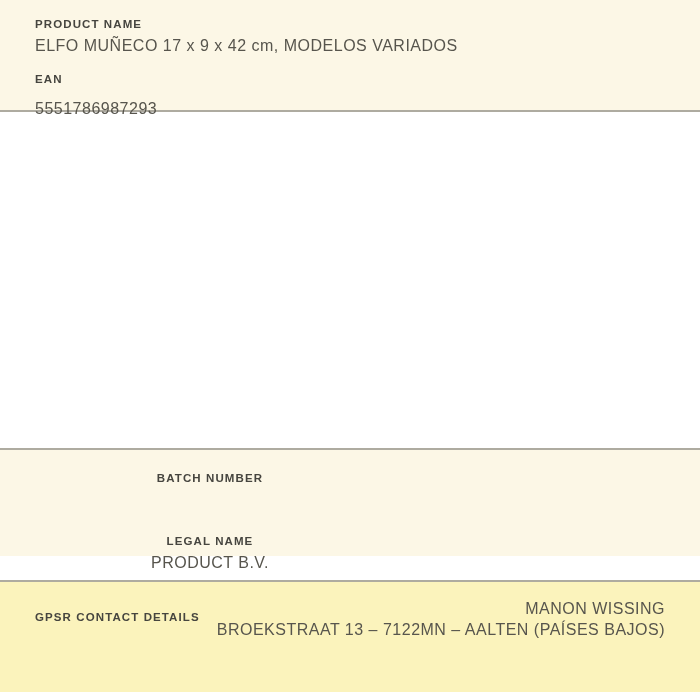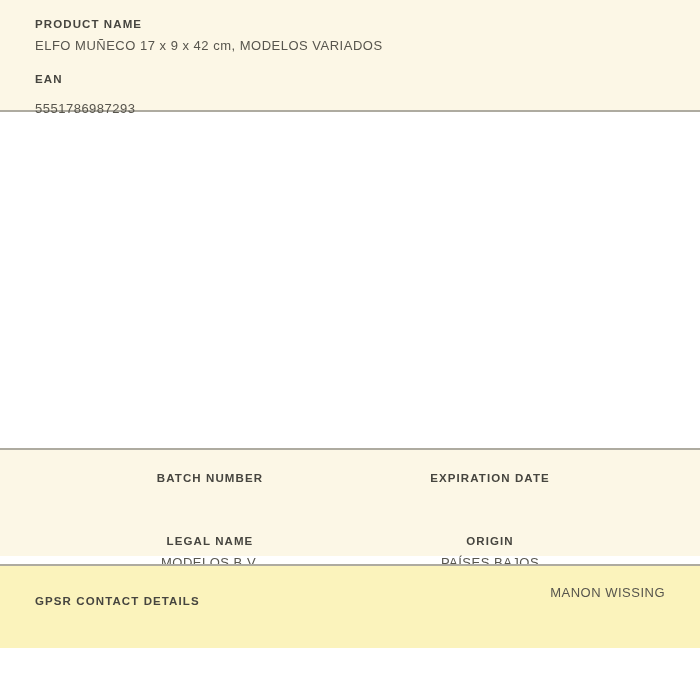--- a/index.html
+++ b/index.html
@@ -38,37 +38,37 @@
   }
 
   .section-details {
     top: 448px;
     height: 108px;
     background: var(--cream);
     border-top: 2px solid var(--divider);
   }
 
   .section-contact {
-    top: 564px;
-    height: 84px;
+    top: 580px;
+    height: 112px;
     background: var(--yellow);
     border-top: 2px solid var(--divider);
     padding-left: 18px;
   }
 
   .field-label {
     font-size: 11.5px;
     font-weight: bold;
     letter-spacing: 1.1px;
     color: var(--heading_text);
     line-height: 14px;
   }
 
   .field-value {
-    font-size: 13px;
+    font-size: 16px;
     letter-spacing: 0.5px;
     color: var(--body_text);
     line-height: 15px;
   }
 
   
   .pos-product-label { position: absolute; left: 35px; top: 17px; }
   .pos-product-value { position: absolute; left: 35px; top: 38px; }
   .pos-ean-label     { position: absolute; left: 35px; top: 72px; }
   .pos-ean-value     { position: absolute; left: 35px; top: 101px; }
@@ -103,29 +103,25 @@
     <div class="field-label pos-ean-label">EAN</div>
     <div class="field-value pos-ean-value">5551786987293</div>
   </div>
 
   <div class="section section-blank"></div>
 
   <div class="section section-details">
     <div class="details-col details-col-left">
       <div class="field-label row-1">BATCH NUMBER</div>
       <div class="field-label row-2">LEGAL NAME</div>
-      <div class="field-value row-3">MODELOS B.V.</div>
-    </div>
-    <div class="details-col details-col-right">
-      <div class="field-label row-1">EXPIRATION DATE</div>
-      <div class="field-label row-2">ORIGIN</div>
-      <div class="field-value row-3">PAÍSES BAJOS</div>
+      <div class="field-value row-3">PRODUCT B.V.</div>
     </div>
   </div>
 
   <div class="section section-contact">
     <div class="field-label pos-gpsr-label">GPSR CONTACT DETAILS</div>
     <div class="contact-block">
       <div class="field-value contact-line">MANON WISSING</div>
+      <div class="field-value contact-line">BROEKSTRAAT 13 – 7122MN – AALTEN (PAÍSES BAJOS)</div>
     </div>
   </div>
 
 </div>
 
 </body></html>

